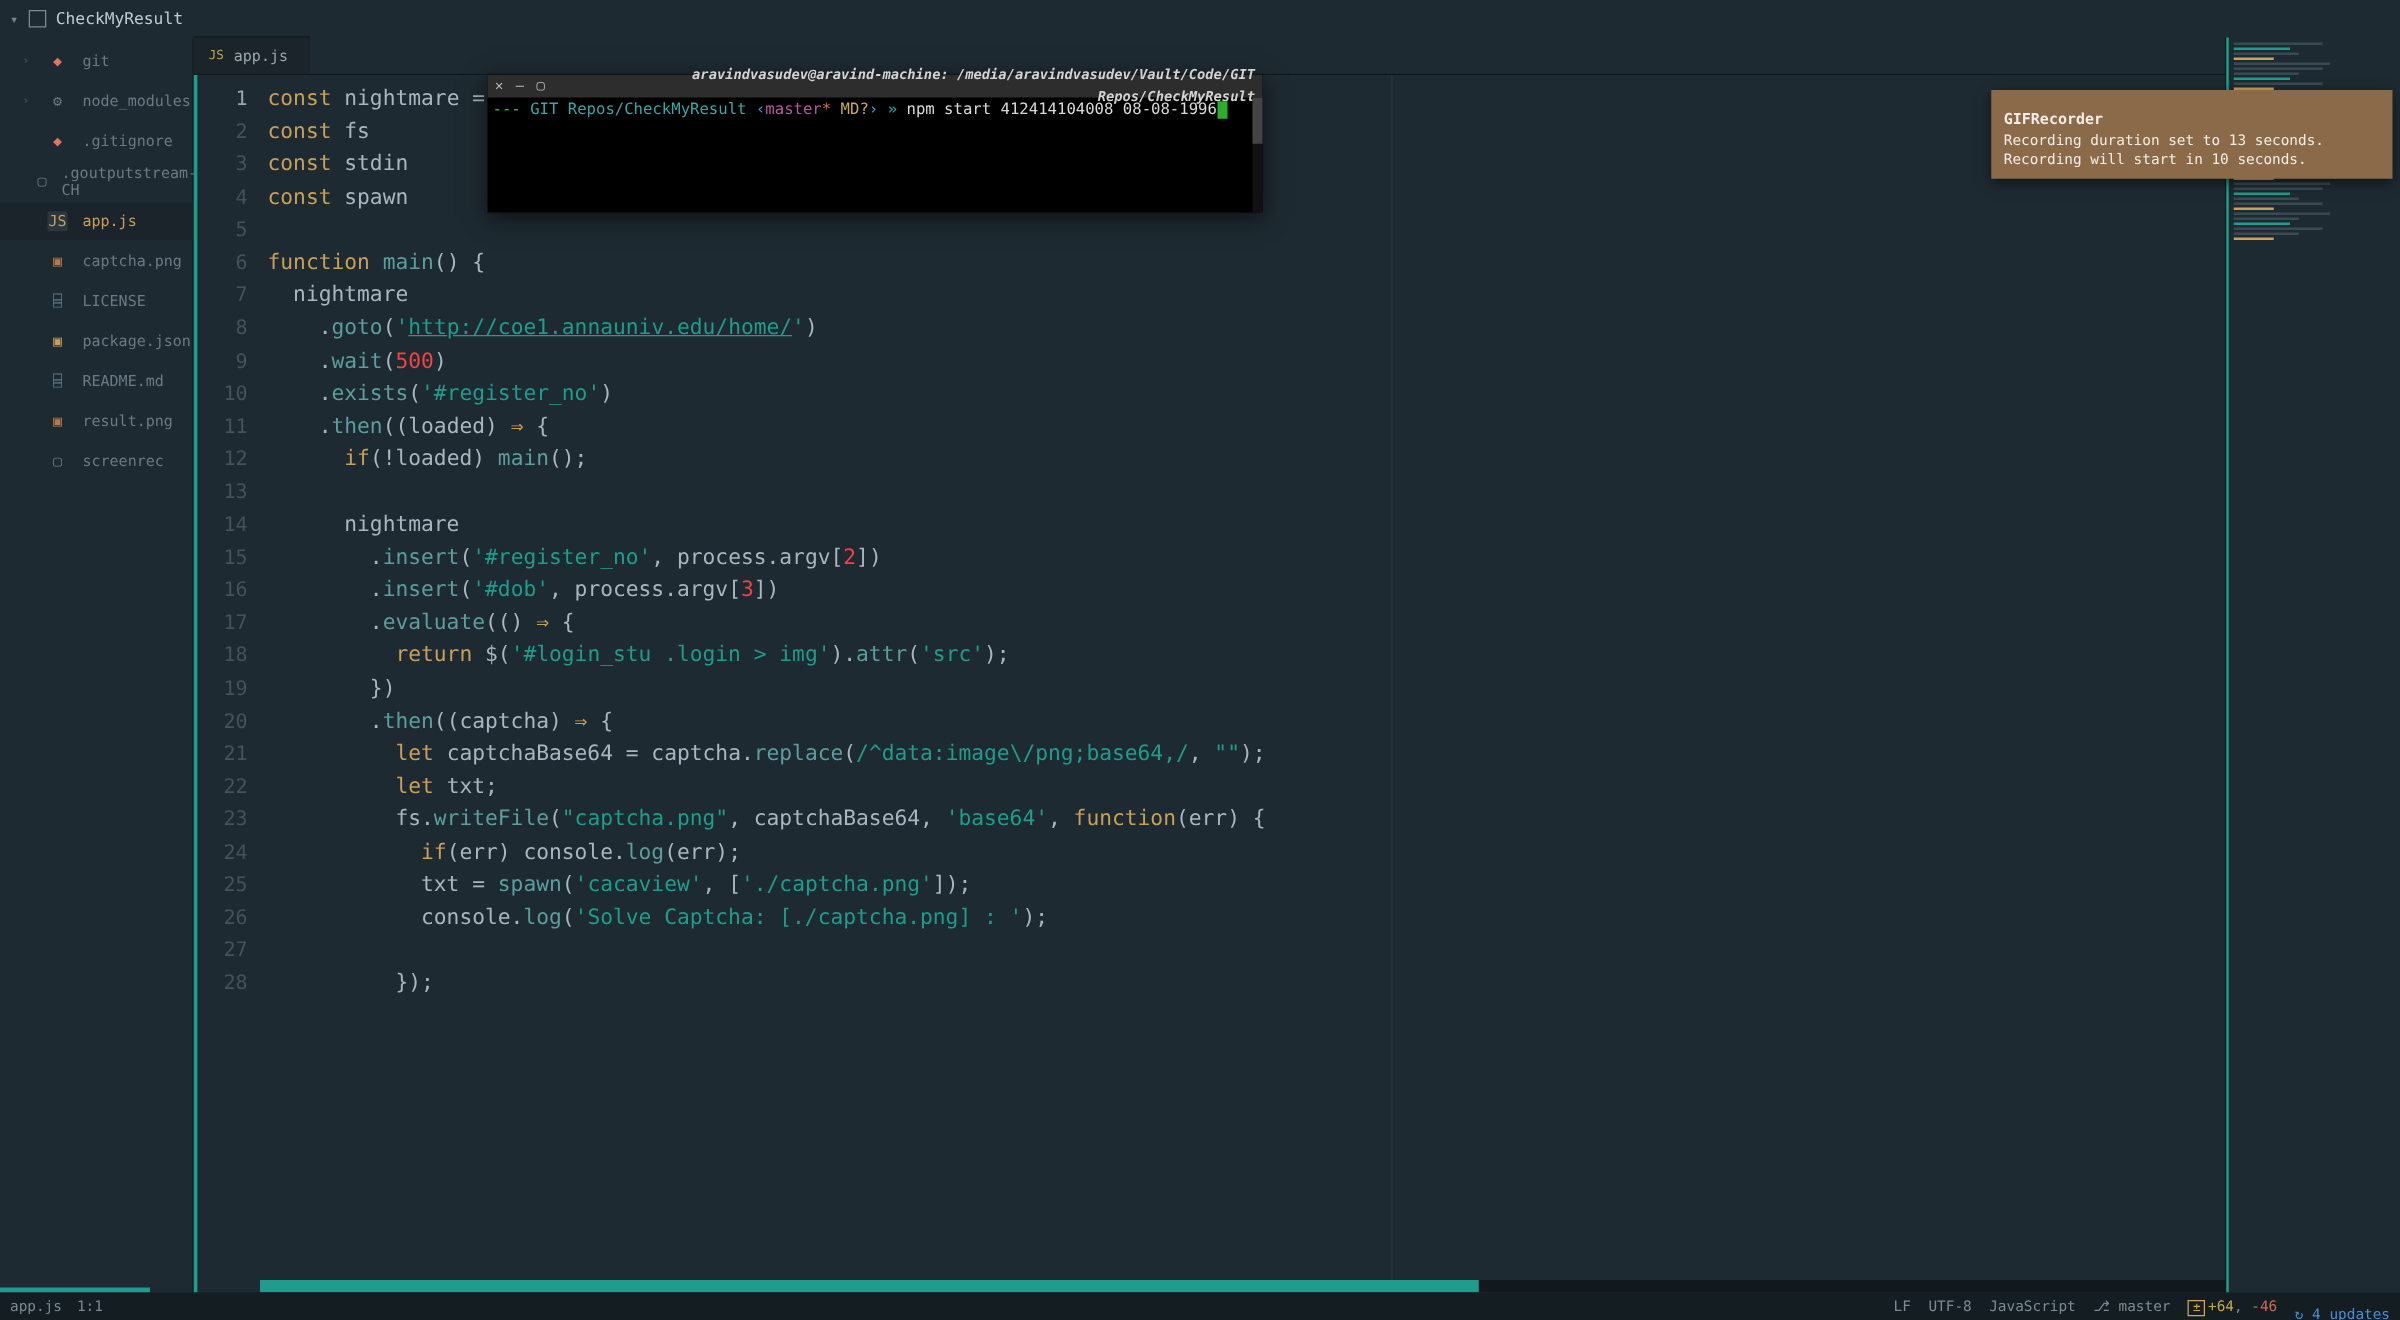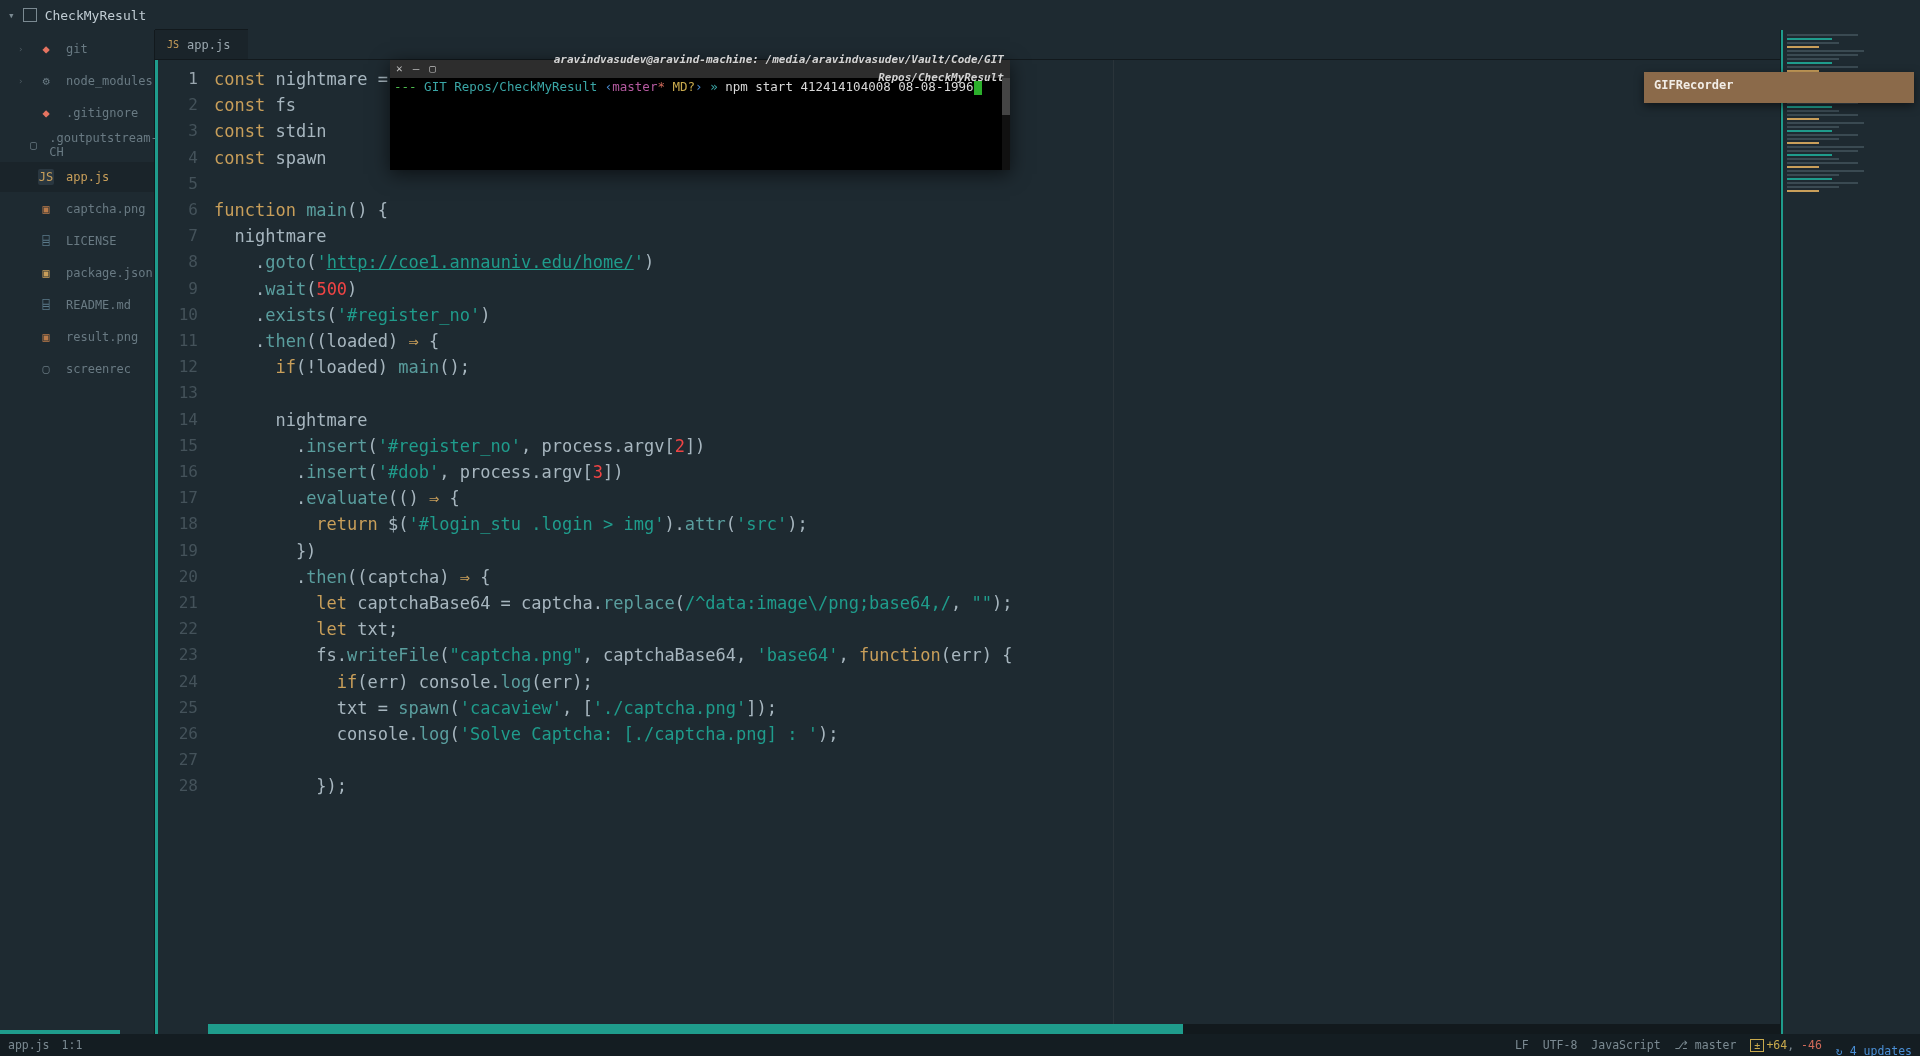--- a/index.html
+++ b/index.html
@@ -239,24 +239,24 @@
   position:absolute; right:0; top:18px; bottom:0; width:8px;
   background:#111;
 }
 .term-scroll .thumb { background:#444; height:40%; width:100%; }
 
 
 .toast {
   position: absolute;
   top: 72px;
   right: 6px;
-  width: 270px;
+  width: 321px;
   background: #8b6a4a;
   color: #f2ede6;
-  padding: 6px 10px 8px;
+  padding: 16px 10px 8px;
   font-size: 11.5px;
   line-height: 15px;
   box-shadow: 0 3px 10px rgba(0,0,0,.5);
 }
 .toast .toast-title { font-weight: bold; margin-bottom: 2px; font-size:12px; }
 
 
 .statusbar {
   position: absolute;
   left:0; right:0; bottom:0;
@@ -486,20 +486,21 @@
     <span class="ttitle">aravindvasudev@aravind-machine: /media/aravindvasudev/Vault/Code/GIT Repos/CheckMyResult</span>
   </div>
   <div class="term-body"><span class="t-green">--- </span><span class="t-cyan">GIT Repos/CheckMyResult</span><span class="t-blue"> ‹</span><span class="t-mag">master</span><span class="t-red">*</span><span class="t-yellow"> MD?</span><span class="t-blue">› </span><span class="t-cyan">»</span><span class="t-white"> npm start 412414104008 08-08-1996</span><span class="t-cursor"></span></div>
   <div class="term-scroll">
       <div class="thumb"></div>
     </div>
 </div>
 
 <div class="toast">
   <div class="toast-title">GIFRecorder</div>
+  <div>Recording duration set to 13 seconds. Recording will start in 10 seconds.</div>
 </div>
 
 <div class="statusbar-accent"></div>
 
 <div class="statusbar">
   <div class="sb-left">
     <span>app.js</span>
     <span>1:1</span>
   </div>
   <div class="sb-right">

